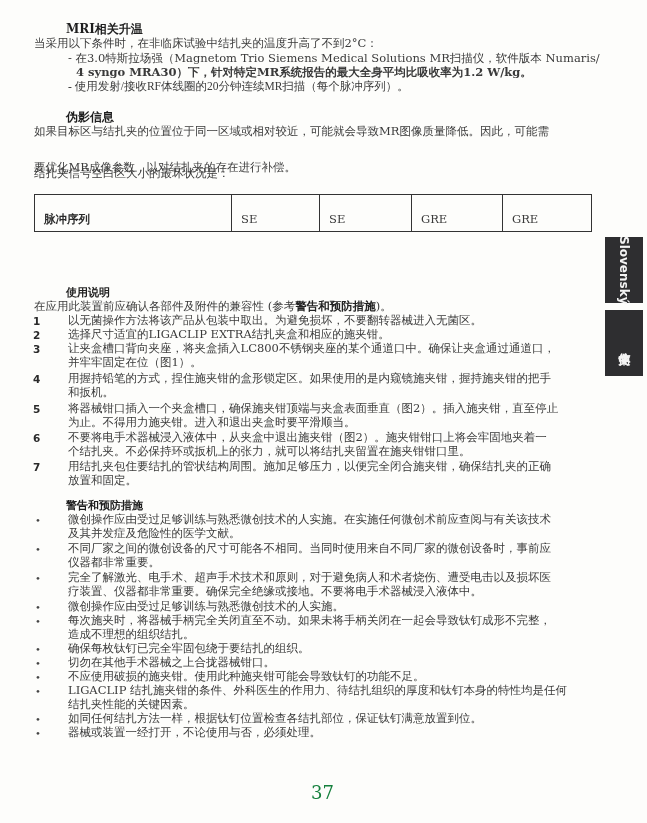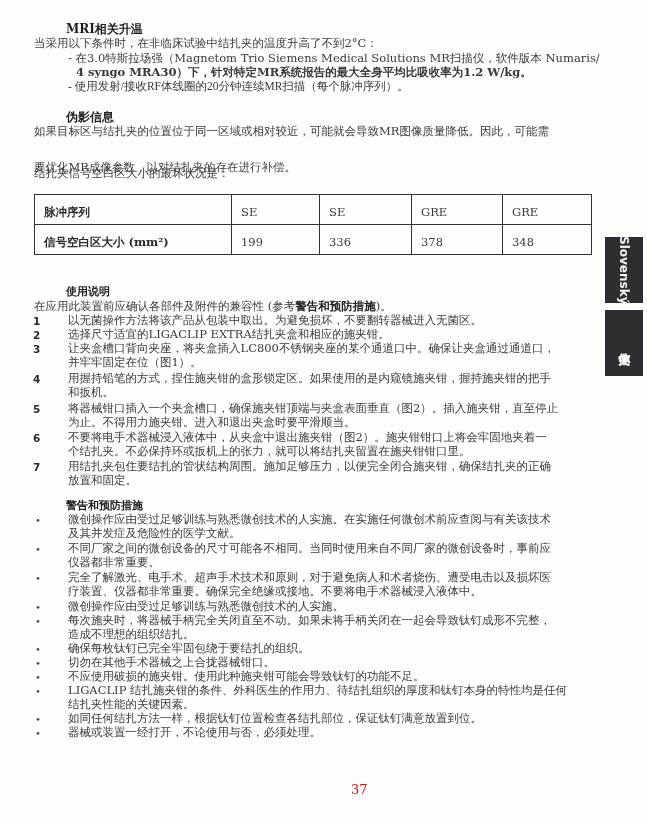--- a/index.html
+++ b/index.html
@@ -7,27 +7,27 @@
     width:647px; height:823px; position:relative; overflow:hidden;
     background:#fdfdfb; color:#3a3a3a;
     font-family:"DejaVu Serif", serif; font-size:11.5px;
   }
   .h { font-weight:bold; color:#1e1e1e; font-size:12px;margin-left:32px; }
   .line { position:absolute; white-space:nowrap; line-height:13px; }
   .num { position:absolute; left:33px; font-family:"DejaVu Sans", sans-serif; font-weight:bold; font-size:10.5px; color:#2a2a2a; }
   .bul { position:absolute; left:35px; font-size:10px; color:#444; }
   .txt { position:absolute; left:68px; white-space:nowrap; line-height:13px; }
   table.t { position:absolute; left:34px; top:194px; border-collapse:collapse; }
-  table.t td { border:1px solid #333; height:24px; padding:5px 0 0 9px; font-size:11.5px; color:#3a3a3a; vertical-align:middle; }
+  table.t td { border:1px solid #333; height:24px; padding:12px 0 0 9px; font-size:11.5px; color:#3a3a3a; vertical-align:middle; }
   table.t td.lab { font-weight:bold; color:#2a2a2a; }
   .tab { position:absolute; left:605px; width:38px; background:#2e2e30; color:#f4f4f4;
          font-family:"DejaVu Sans", sans-serif; font-weight:bold; font-size:12px;
          display:flex; align-items:center; justify-content:center; }
   .tab span { writing-mode:vertical-rl; }
-  .pageno { position:absolute; left:311px; top:782px; font-size:13px; color:#b91c1c;margin-left:40px; }
+  .pageno { position:absolute; left:311px; top:782px; font-size:18px; color:#15803d; }
   b.bold { font-weight:bold; color:#222; }
 </style>
 </head>
 <body>
 
 <div class="line h" style="left:34px;top:23px;">MRI相关升温</div>
 <div class="line" style="left:34px;top:37px;">当采用以下条件时，在非临床试验中结扎夹的温度升高了不到2°C：</div>
 <div class="line" style="left:68px;top:52px;">- 在3.0特斯拉场强（Magnetom Trio Siemens Medical Solutions MR扫描仪，软件版本 Numaris/</div>
 <div class="line" style="left:76px;top:66px;font-weight:bold;">4 syngo MRA30）下，针对特定MR系统报告的最大全身平均比吸收率为1.2 W/kg。</div>
 <div class="line" style="left:68px;top:80px;font-family:Liberation Serif, serif;">- 使用发射/接收RF体线圈的20分钟连续MR扫描（每个脉冲序列）。</div>
@@ -39,31 +39,24 @@
 
 <table class="t">
   <tbody>
       <tr>
     <td class="lab" style="width:187px">脉冲序列</td>
     <td style="width:78px">SE</td>
     <td style="width:82px">SE</td>
     <td style="width:81px">GRE</td>
     <td style="width:79px">GRE</td>
   </tr>
-  <tr>
-    <td class="lab">信号空白区大小 (mm²)</td>
-    <td>199</td>
-    <td>336</td>
-    <td>378</td>
-    <td>348</td>
-  </tr>
 </tbody>
   </table>
 
-<div class="line h" style="left:34px;top:286px;font-family:Liberation Mono, monospace;font-size:11px;">使用说明</div>
+<div class="line h" style="left:34px;top:286px;font-family:Liberation Serif, serif;font-size:11px;">使用说明</div>
 <div class="line" style="left:34px;top:300px;"><span>在应用此装置前应确认各部件及附件的兼容性 (参考</span><b class="bold">警告和预防措施</b><span>)。</span></div>
 
 <div>
   <span class="num" style="top:315px">1</span>
   <div class="txt" style="top:314px">以无菌操作方法将该产品从包装中取出。为避免损坏，不要翻转器械进入无菌区。</div>
 
   <span class="num" style="top:329px">2</span>
   <div class="txt" style="top:328px">选择尺寸适宜的LIGACLIP EXTRA结扎夹盒和相应的施夹钳。</div>
 
   <span class="num" style="top:343px">3</span>

